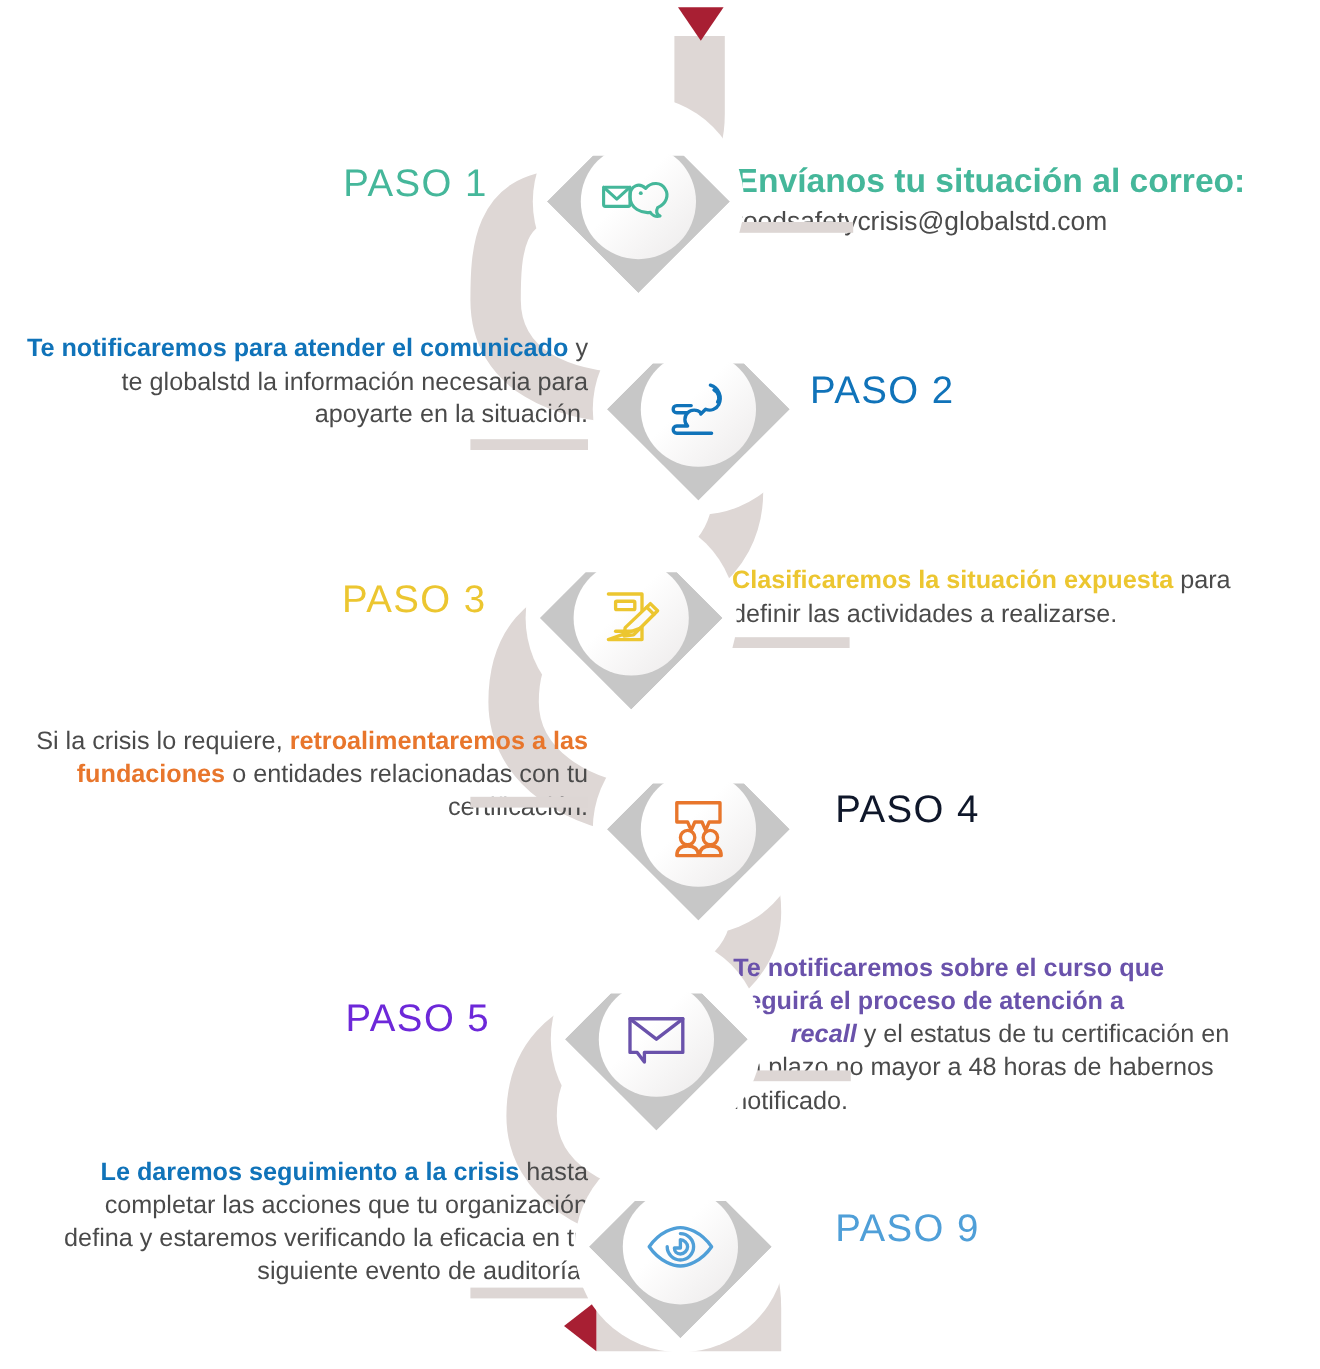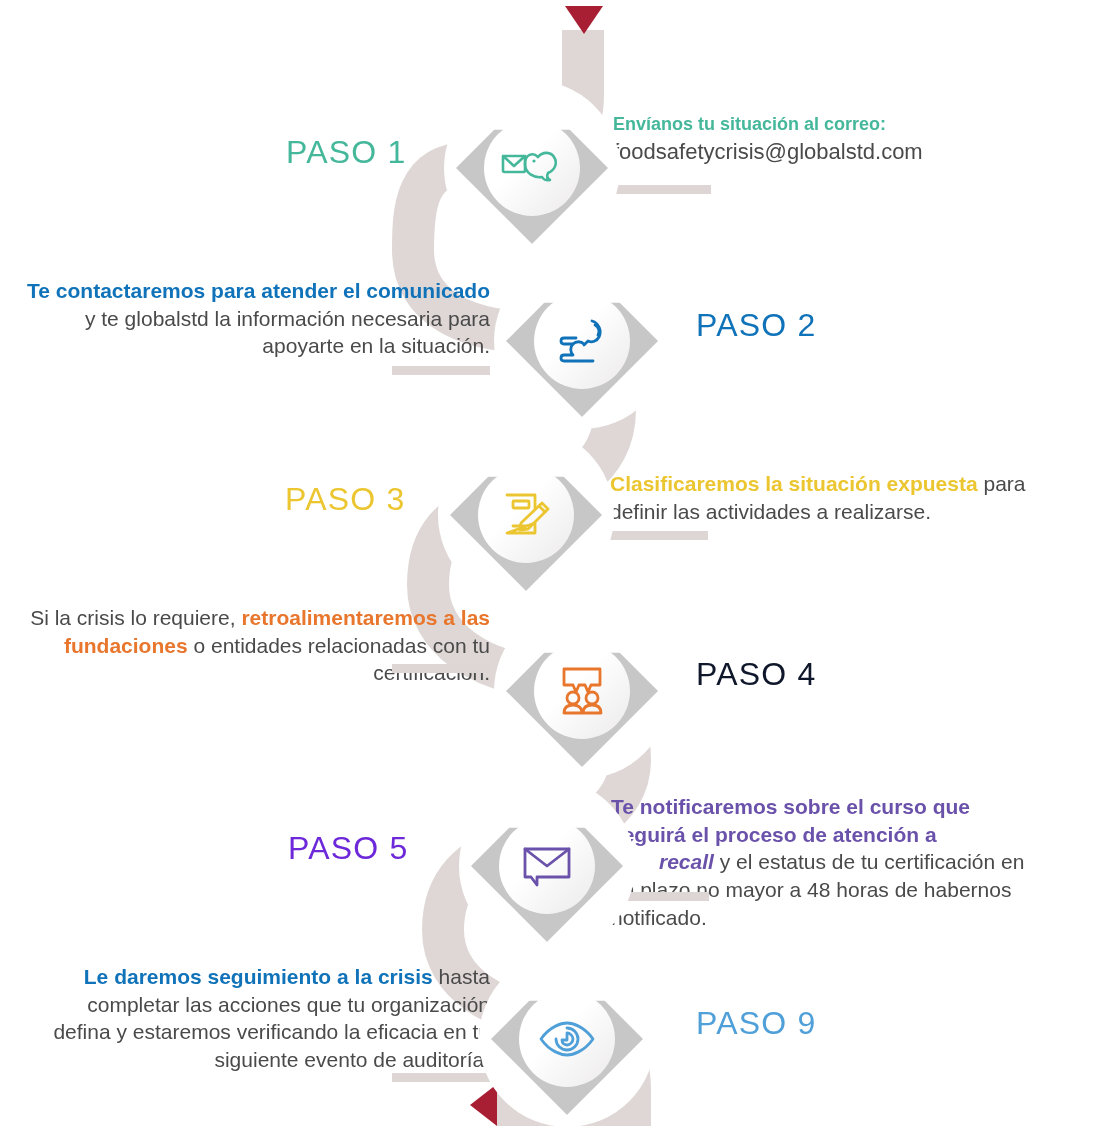--- a/index.html
+++ b/index.html
@@ -149,48 +149,48 @@
             <rect x="2" y="10" width="22" height="16" rx="1.5"></rect>
             <polyline points="2,10 13,20 24,10"></polyline>
             <path d="M24 18 C24 8 32 6 37 11 C42 5 50 6 53 11 C57 17 54 24 47 27 C45 31 47 33 49 34 C45 35 42 33 41 31 C34 32 24 28 24 18 Z"></path>
             <circle cx="33" cy="15" r="1.6" fill="#45b79a" stroke="none"></circle>
           </g>
         </svg>
       </div>
     </div>
 
     <div class="txt align-left" style="left:613px;top:113px;width:430px;">
-      <div class="hl" style="color:#45b79a;font-size:18px;">Envíanos tu situación al correo:</div>
+      <div class="hl" style="color:#45b79a;font-size:28px;margin-top:20px;">Envíanos tu situación al correo:</div>
       <div style="font-size:22px;">foodsafetycrisis@globalstd.com</div>
     </div>
     <div class="bar" style="left:613px;top:185px;"></div>
   </div>
 
   <div class="step-row">
     <div class="halo" style="left:494px;top:253px;"></div>
 
-    <div class="paso" style="left:696px;top:307px;color:#1073b9;">PASO 2</div>
+    <div class="paso" style="left:675px;top:307px;color:#1073b9;">PASO 2</div>
 
     <div class="badge" style="left:512px;top:271px;">
       <div class="disc" style="background:#1073b9;"></div>
       <div class="shadow"></div>
       <div class="inner">
         <svg width="56" height="52" viewBox="0 0 56 52">
           <g fill="none" stroke="#1073b9" stroke-width="2.8" stroke-linejoin="round" stroke-linecap="round">
             <path d="M38 6 C45 8 48 16 45 22 C43 26 38 28 34 26 L30 30"></path>
             <path d="M41 10 C45 12 46 17 44 20"></path>
             <path d="M30 29 C27 26 22 26 19 29 C16 32 16 37 19 40 L10 40 C6 40 6 46 10 46 L39 46"></path>
             <path d="M19 29 L10 29 C6 29 6 23 10 23 L22 23"></path>
           </g>
         </svg>
       </div>
     </div>
 
     <div class="txt align-right" style="left:20px;top:277px;width:470px;">
-      <span class="hl" style="color:#1073b9;">Te contactaremos para atender el comunicado</span><span> y te globalstd la información necesaria para apoyarte en la situación.</span>
+      <span class="hl" style="color:#1073b9;">Te notificaremos para atender el comunicado</span><span> y te globalstd la información necesaria para apoyarte en la situación.</span>
     </div>
     <div class="bar" style="left:392px;top:366px;"></div>
   </div>
 
   <div class="step-row">
     <div class="halo" style="left:438px;top:427px;"></div>
 
     <div class="paso" style="left:285px;top:481px;color:#ecc630;">PASO 3</div>
 
     <div class="badge" style="left:456px;top:445px;">

